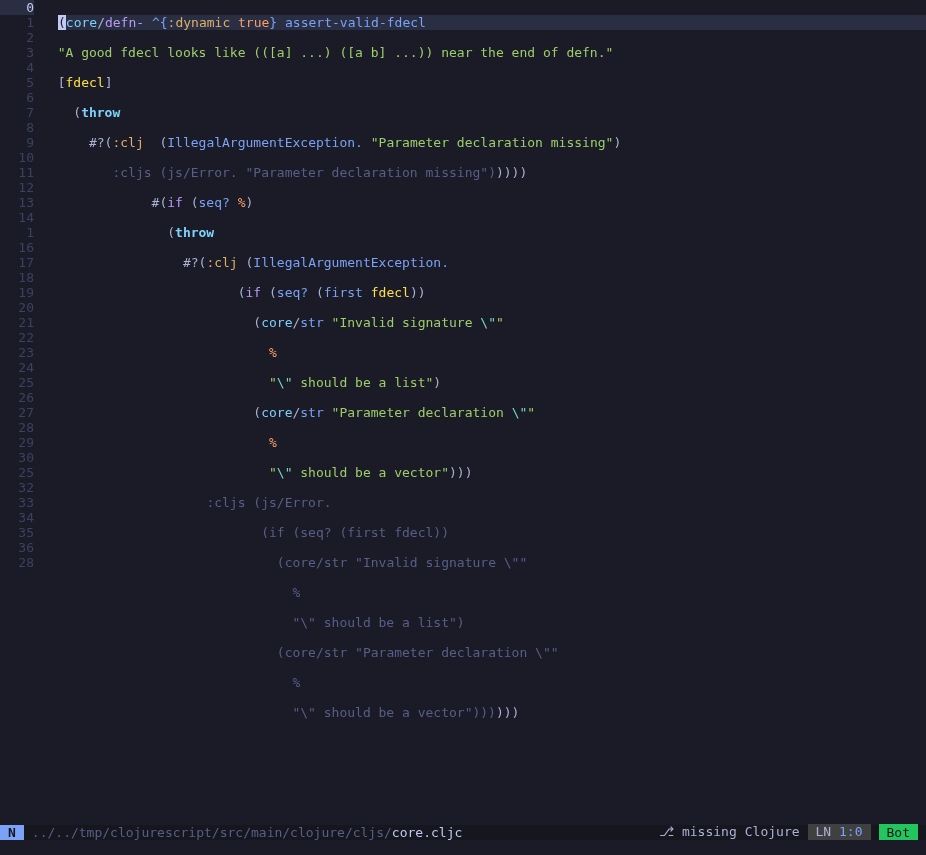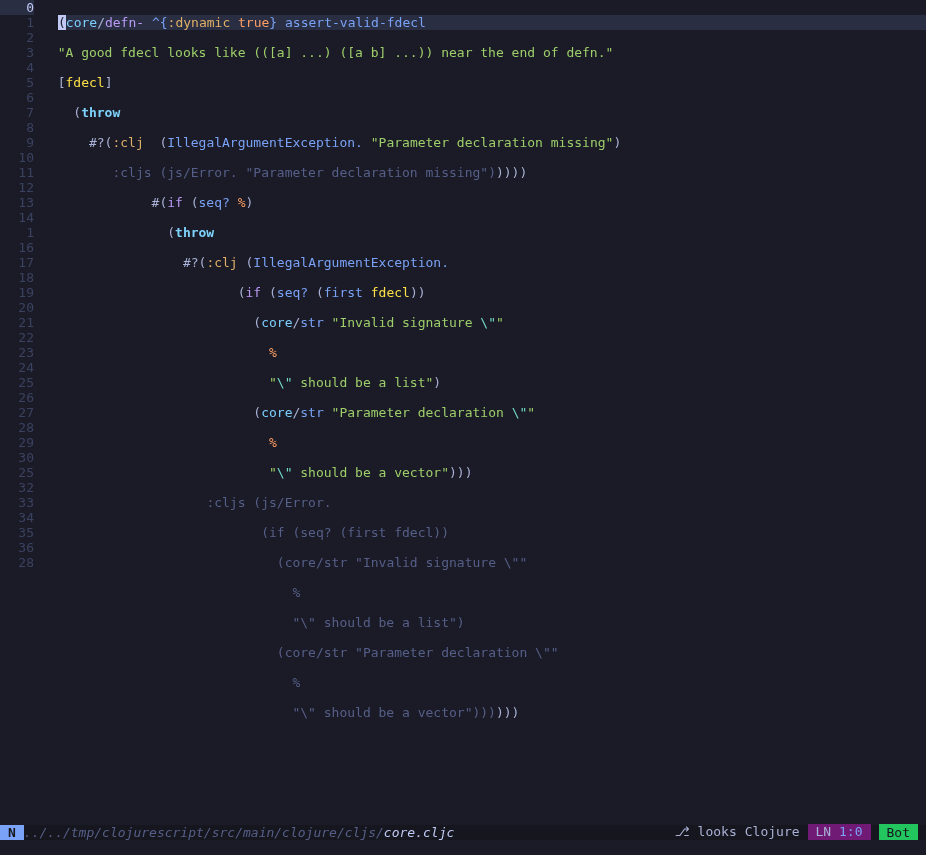--- a/index.html
+++ b/index.html
@@ -51,23 +51,23 @@
   bottom: 0; left: 0; right: 0;
   height: 15px;
   background: #1a1b26;
 }
 .mode {
   background: #7aa2f7;
   color: #16161e;
   padding: 0 8px;
   font-weight: bold;
 }
-.filepath { padding-left: 0; font-style: italic; }
+.filepath { padding-left: 8px; }
 .sl-right { margin-left: auto; display: flex; gap: 8px; padding-right: 8px; }
-.ln-section { background: #701a75; padding: 0 8px; }
+.ln-section { background: #404040; padding: 0 8px; }
 .pos-section { background: #22c55e; color: #16161e; padding: 1px 8px; }
 
 
 .c-paren    { color: #a9b1d6; }
 .c-ns       { color: #7dcfff; }
 .c-def      { color: #bb9af7; }
 .c-meta     { color: #7aa2f7; }
 .c-key      { color: #e0af68; }
 .c-true     { color: #ff9e64; }
 .c-fn       { color: #7aa2f7; }
@@ -164,19 +164,19 @@
 
 
 
   </div>
 </div>
 
 <div class="statusline">
   <span class="mode">N</span>
   <span class="filepath"><span class="dim-path">../../tmp/clojurescript/src/main/clojure/cljs/</span><span class="bright-path">core.cljc</span></span>
   <div class="sl-right">
-    <span><span>⎇</span><span> looks</span></span>
+    <span><span>⎇</span><span> missing</span></span>
     <span>Clojure</span>
     <span class="ln-section"><span>LN </span><span style="color:#7aa2f7">1:0</span></span>
     <span class="pos-section">Bot</span>
   </div>
 </div>
 <div class="cmdline"></div>
 
 </body></html>

